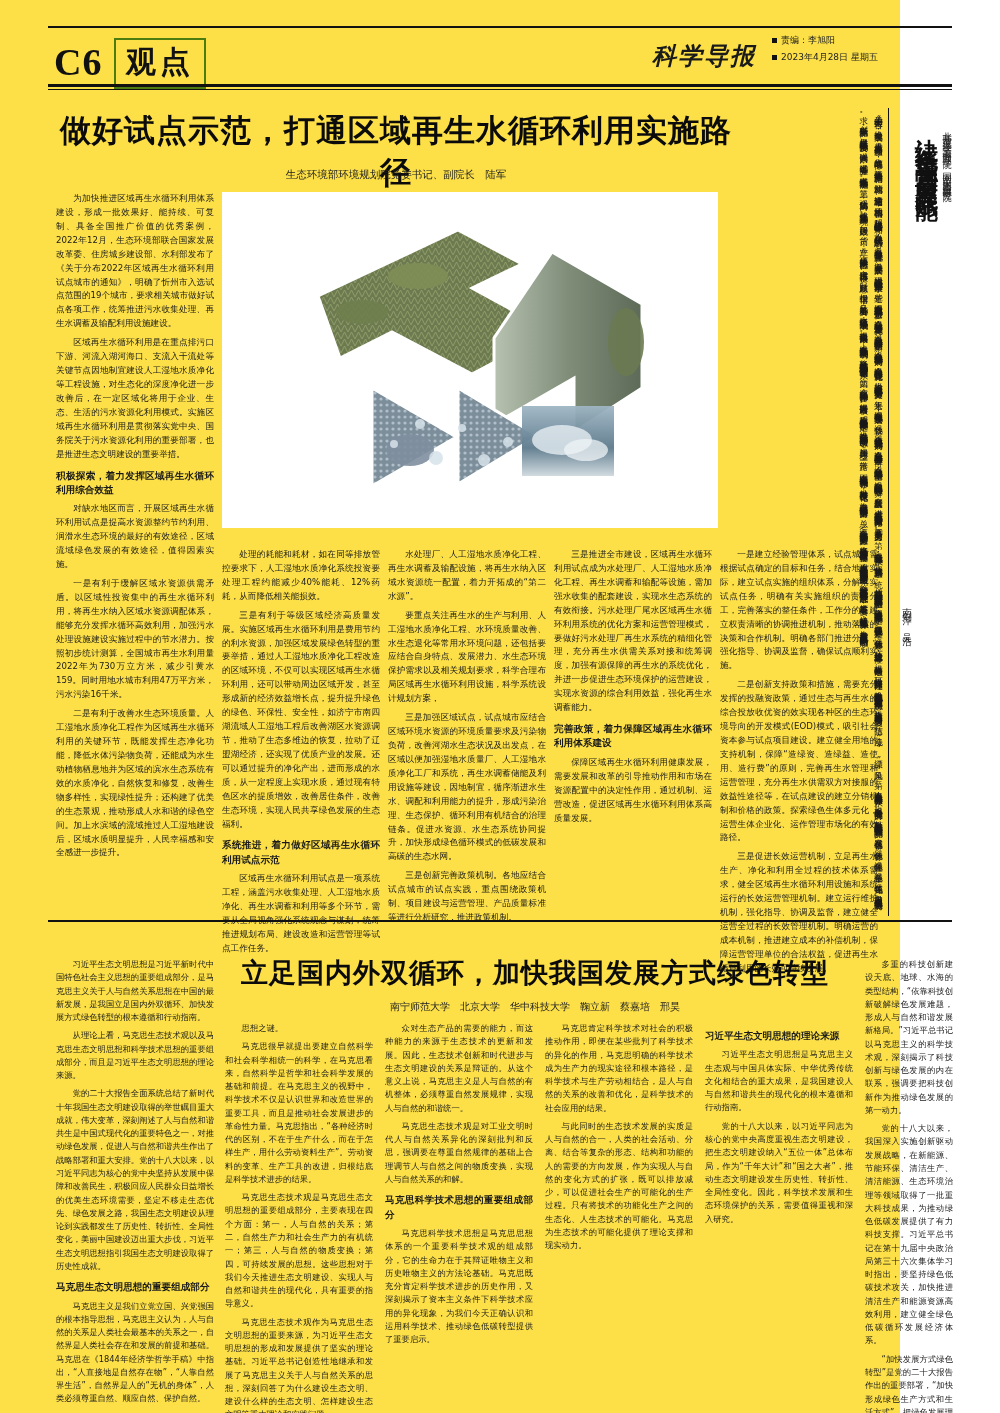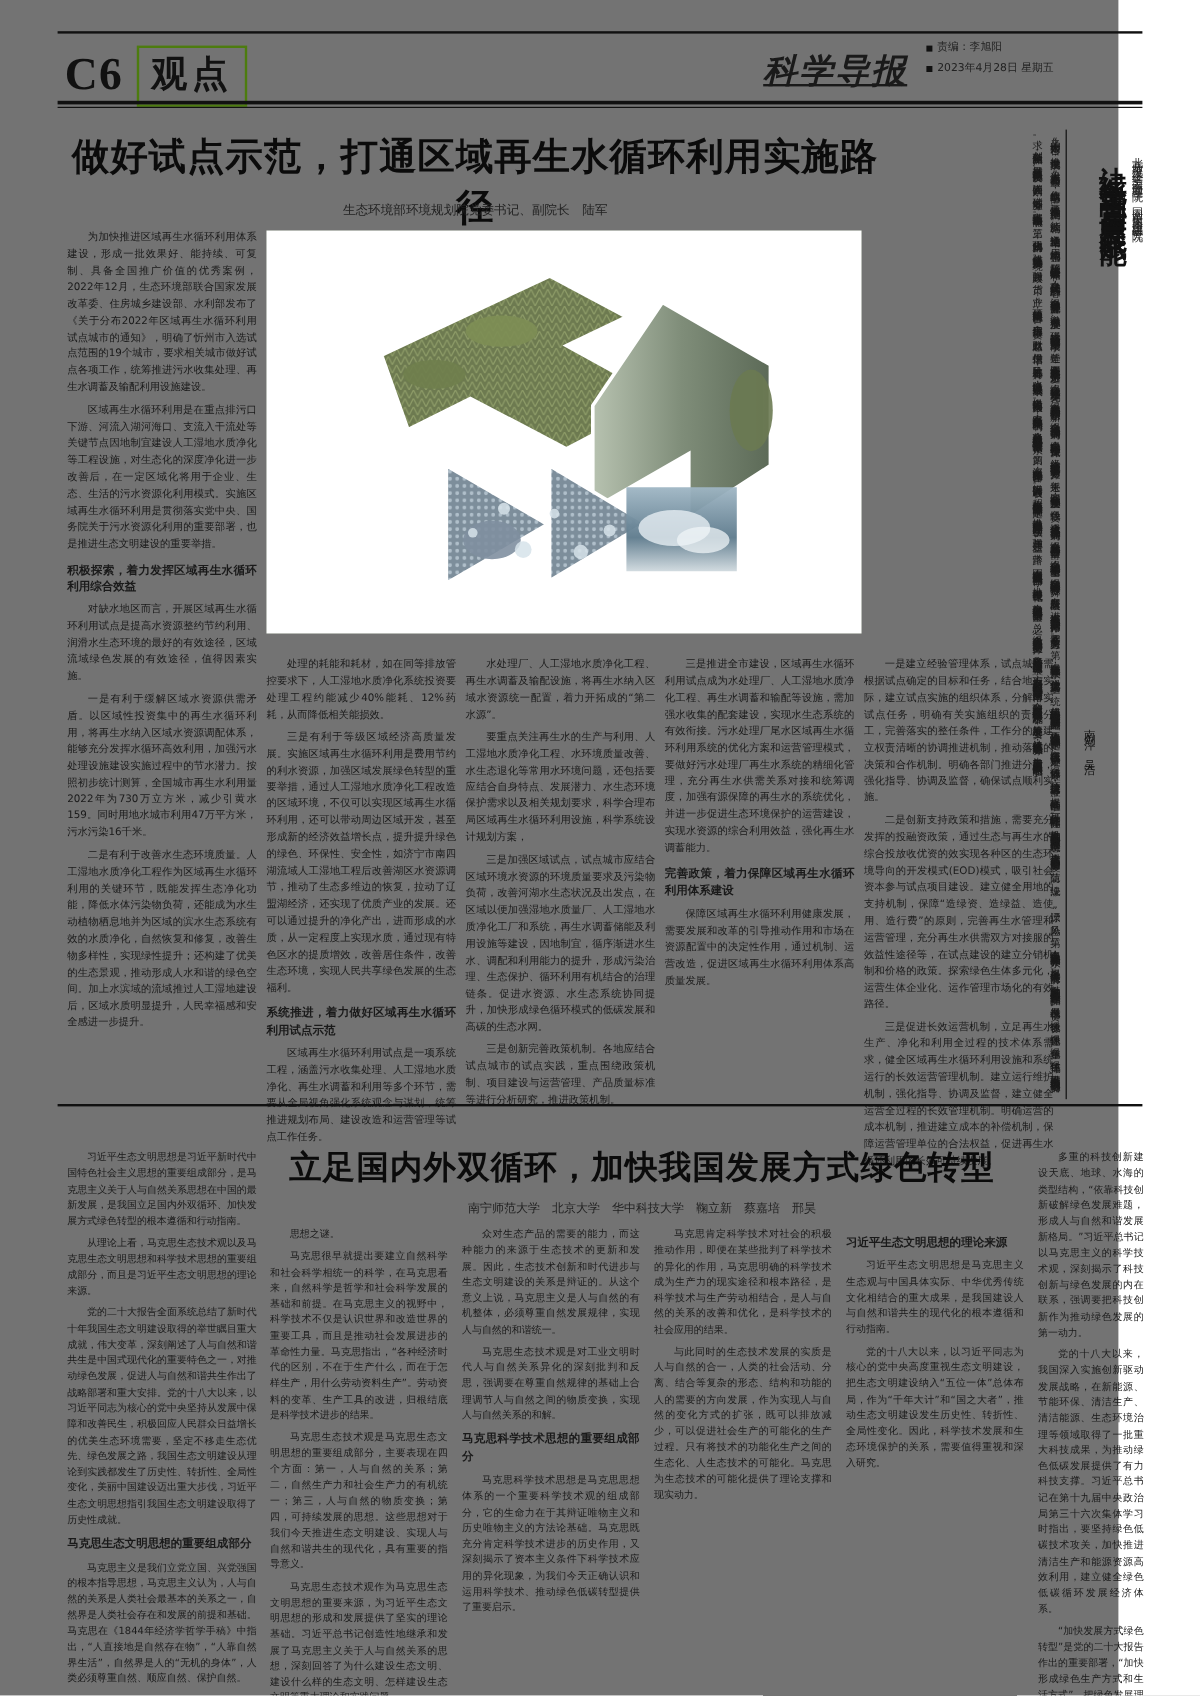--- a/index.html
+++ b/index.html
@@ -1,25 +1,25 @@
 <!DOCTYPE html>
 <html><head>
 <meta charset="utf-8">
 <style>
   html,body{margin:0;padding:0;background:#ffffff;}
   body{width:1000px;height:1413px;font-family:"DejaVu Sans","Liberation Sans",sans-serif;color:#111;overflow:hidden;}
-  .page{position:relative;width:900px;height:1413px;background:#737373;padding-left:32px;}
+  .page{position:relative;width:900px;height:1413px;background:#fde047;}
 
   
   .masthead{position:absolute;left:48px;top:26px;width:904px;height:62px;}
   .mh-rule-top{position:absolute;left:0;top:0;width:904px;height:2px;background:#111;}
   .section-num{position:absolute;left:6px;top:14px;font-size:38px;font-weight:700;letter-spacing:1px;font-family:"Liberation Serif",serif;}
   .section-box{position:absolute;left:66px;top:12px;border:2px solid #4d7c0f;padding:2px 10px 4px;}
   .section-box span{font-size:30px;font-weight:700;letter-spacing:4px;font-family:"DejaVu Sans",sans-serif;}
-  .paper-logo{position:absolute;right:196px;top:14px;font-size:28px;font-weight:700;letter-spacing:2px;font-family:"Liberation Serif",serif;font-style:italic;color:#1a1a1a;text-decoration:underline;}
+  .paper-logo{position:absolute;right:196px;top:14px;font-size:24px;font-weight:700;letter-spacing:2px;font-family:"Liberation Serif",serif;font-style:italic;color:#1a1a1a;}
   .mh-right{position:absolute;right:0;top:6px;width:180px;font-size:9px;line-height:1.9;color:#222;}
   .mh-right .ln{display:flex;align-items:center;gap:4px;}
   .mh-right .sq{display:inline-block;width:5px;height:5px;background:#111;}
   .mh-rule-bot{position:absolute;left:0;top:58px;width:904px;height:3px;background:#111;}
   .mh-rule-bot2{position:absolute;left:0;top:63px;width:904px;height:1px;background:#111;}
 
   
   .headline{position:absolute;left:56px;top:110px;width:680px;text-align:center;font-size:31px;font-weight:700;letter-spacing:1px;font-family:"DejaVu Sans",sans-serif;color:#0b0b0b;}
   .byline{position:absolute;left:56px;top:168px;width:680px;text-align:center;font-size:10.5px;color:#222;}
 

